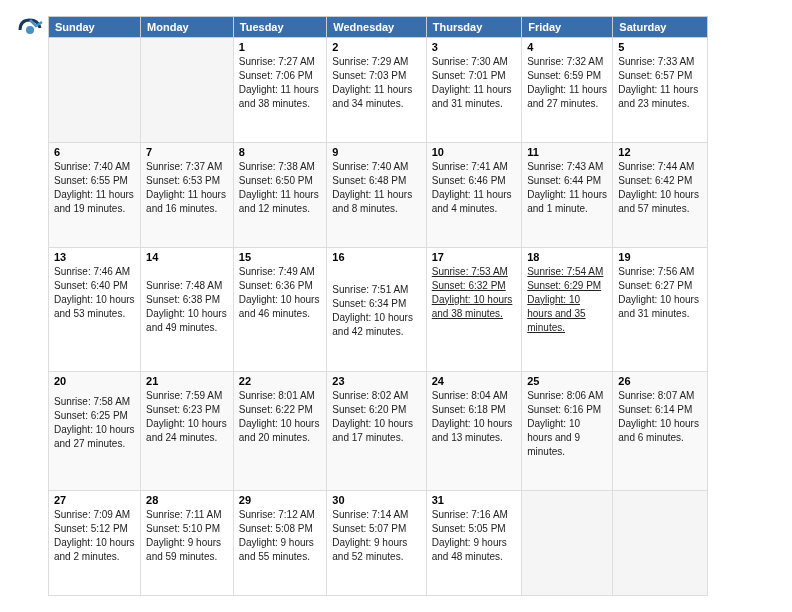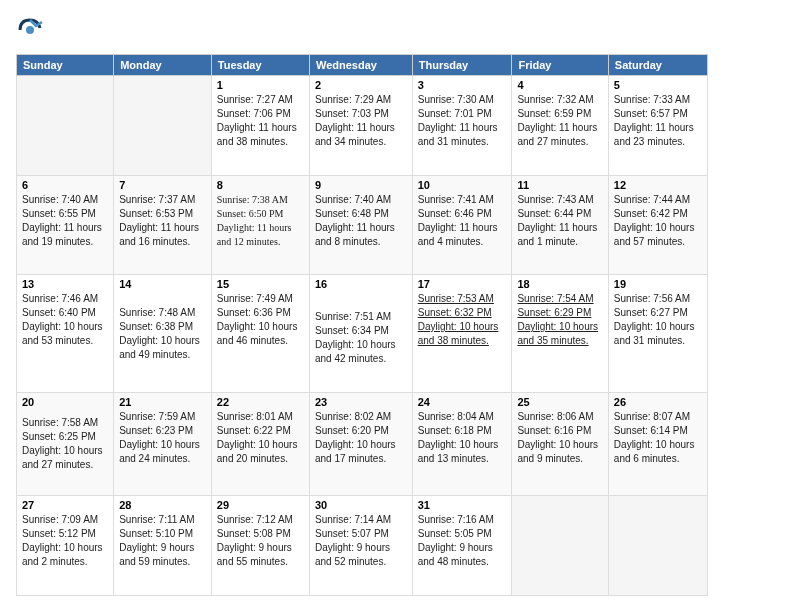--- a/index.html
+++ b/index.html
@@ -8,21 +8,21 @@
       background: #fff;
       width: 792px;
       height: 612px;
       overflow: hidden;
     }
     .page {
       width: 724px;
       height: 612px;
       padding: 16px;
       display: flex;
-      flex-direction: column;
+      flex-direction: row;
     }
     .header {
       display: flex;
       justify-content: space-between;
       align-items: flex-start;
       margin-bottom: 10px;
     }
     .logo {
       display: flex;
       align-items: center;
@@ -168,21 +168,21 @@
 Daylight: 11 hours and 19 minutes.</div>
           </td>
           <td>
             <span class="day-num">7</span>
             <div class="day-info" style="white-space: pre-line;">Sunrise: 7:37 AM
 Sunset: 6:53 PM
 Daylight: 11 hours and 16 minutes.</div>
           </td>
           <td>
             <span class="day-num">8</span>
-            <div class="day-info" style="white-space: pre-line; font-family: Liberation Serif, serif;">Sunrise: 7:38 AM
+            <div class="day-info" style="white-space: pre-line;">Sunrise: 7:38 AM
 Sunset: 6:50 PM
 Daylight: 11 hours and 12 minutes.</div>
           </td>
           <td>
             <span class="day-num">9</span>
             <div class="day-info" style="white-space: pre-line;">Sunrise: 7:40 AM
 Sunset: 6:48 PM
 Daylight: 11 hours and 8 minutes.</div>
           </td>
           <td>

